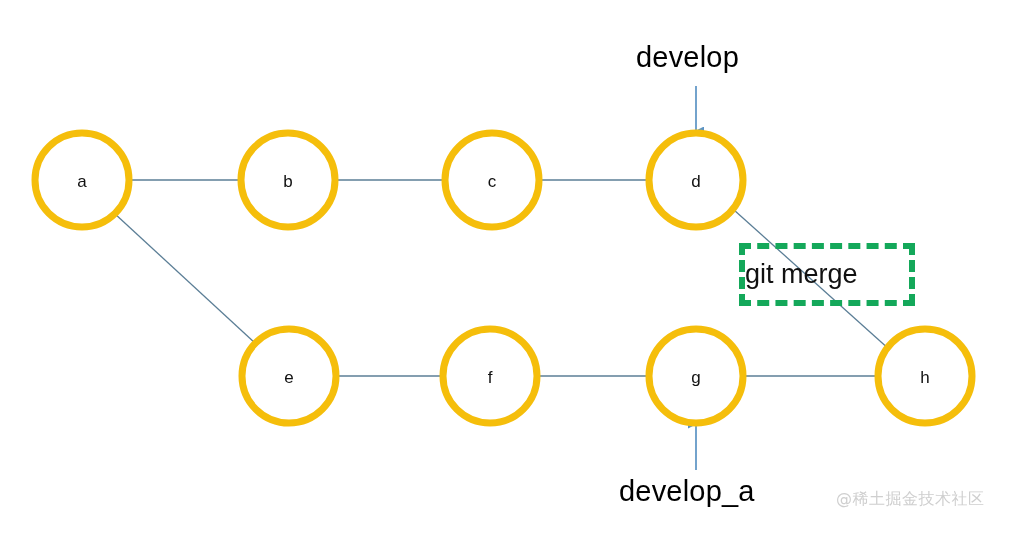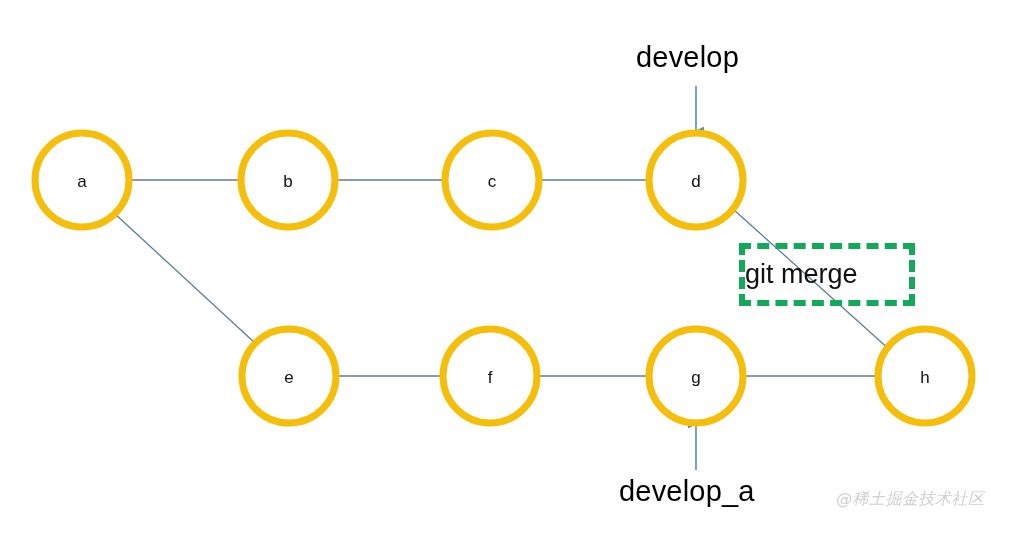--- a/index.html
+++ b/index.html
@@ -81,21 +81,20 @@
   }
   #watermark {
     position: absolute;
     left: 836px;
     top: 489px;
     font-family: "DejaVu Sans", sans-serif;
     font-size: 16px;
     color: #cfcfcf;
     white-space: nowrap;
     letter-spacing: 0.5px;
-    font-style: italic;
   }
 </style>
 </head>
 <body>
 
 <div id="canvas">
 
   <svg id="graph" viewBox="0 0 1009 539" xmlns="http://www.w3.org/2000/svg">
     <defs>
       <marker id="arrow-down" markerWidth="9" markerHeight="9" refX="4.5" refY="8" orient="auto" markerUnits="userSpaceOnUse">

